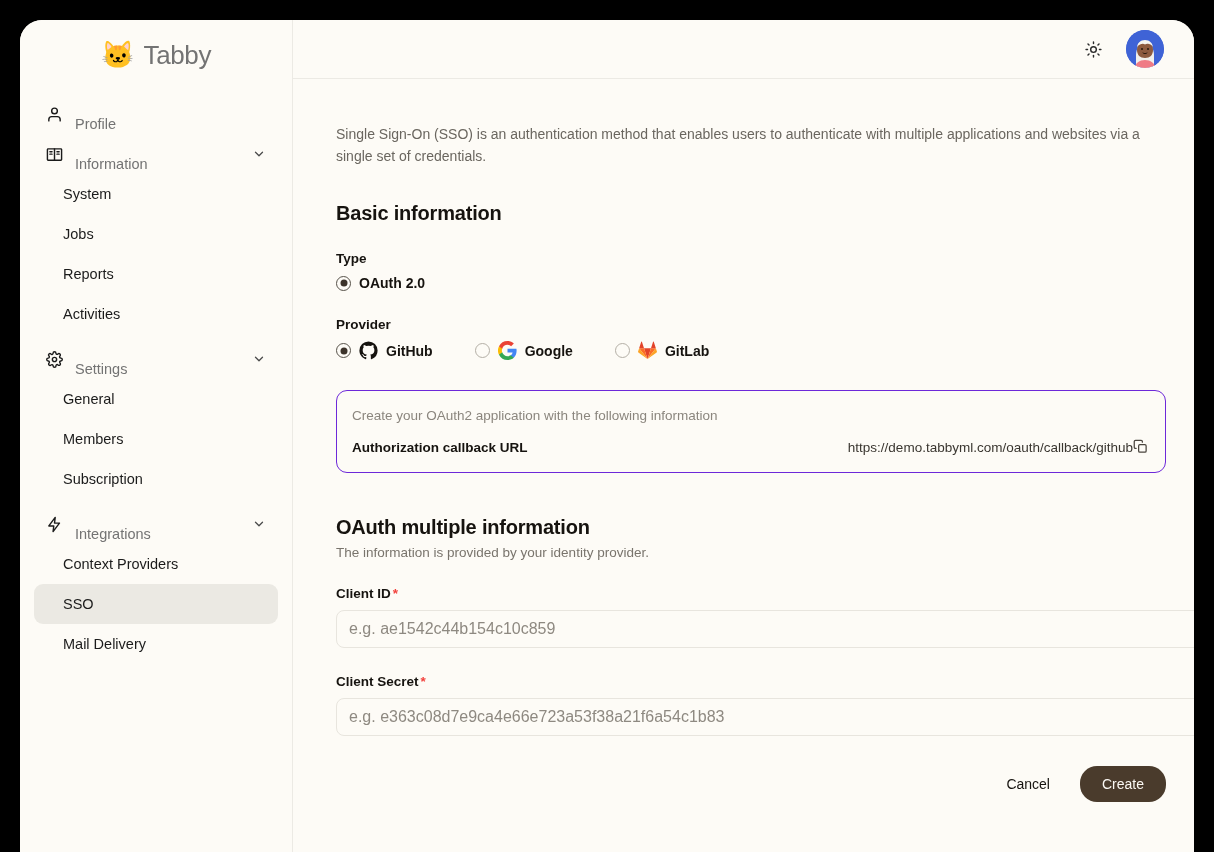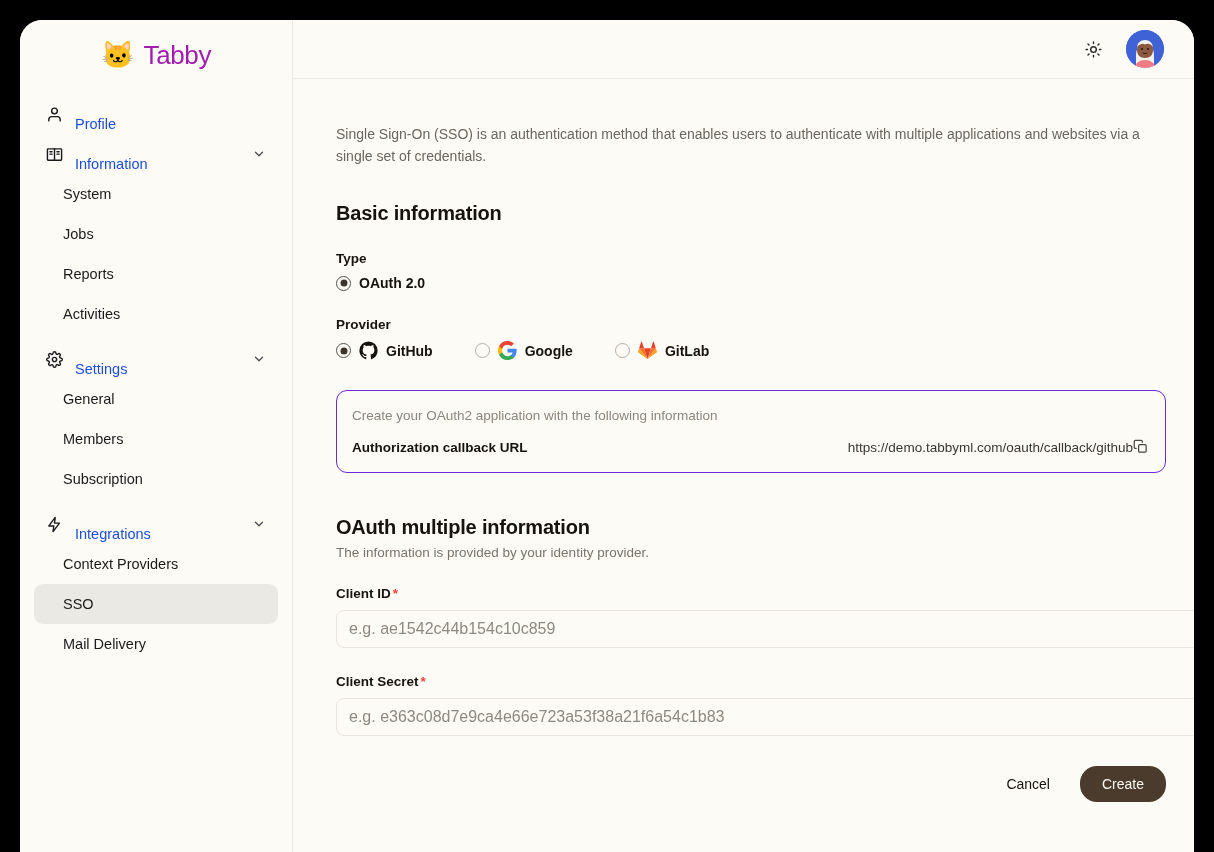--- a/index.html
+++ b/index.html
@@ -38,21 +38,21 @@
     height: 60px;
     display: flex;
     align-items: center;
     justify-content: center;
     gap: 9px;
     padding-top: 10px;
   }
   .brand-logo { font-size: 27px; line-height: 1; }
   .brand-name {
     font-size: 26px;
-    color: #a21caf;
+    color: #737373;
     letter-spacing: -0.4px;
   }
 
   .nav { padding: 14px 14px 0 14px; }
 
   .nav-group-row {
     display: flex;
     align-items: center;
     gap: 12px;
     height: 40px;
@@ -62,21 +62,21 @@
   }
   .nav-ico {
     width: 17px; height: 17px;
     flex: 0 0 17px;
     display: flex; align-items: center; justify-content: center;
     color: #1b1b1b;
   }
   .nav-ico svg { width: 17px; height: 17px; display: block; }
   .nav-label {
     font-size: 14.5px;
-    color: #1d4ed8;
+    color: #737373;
     flex: 1;
     margin-top: 20px;
   }
   .chev { width: 14px; height: 14px; color: #4a4a4a; }
   .chev svg { width: 14px; height: 14px; display: block; }
 
   .nav-sub {
     display: flex;
     align-items: center;
     height: 40px;

